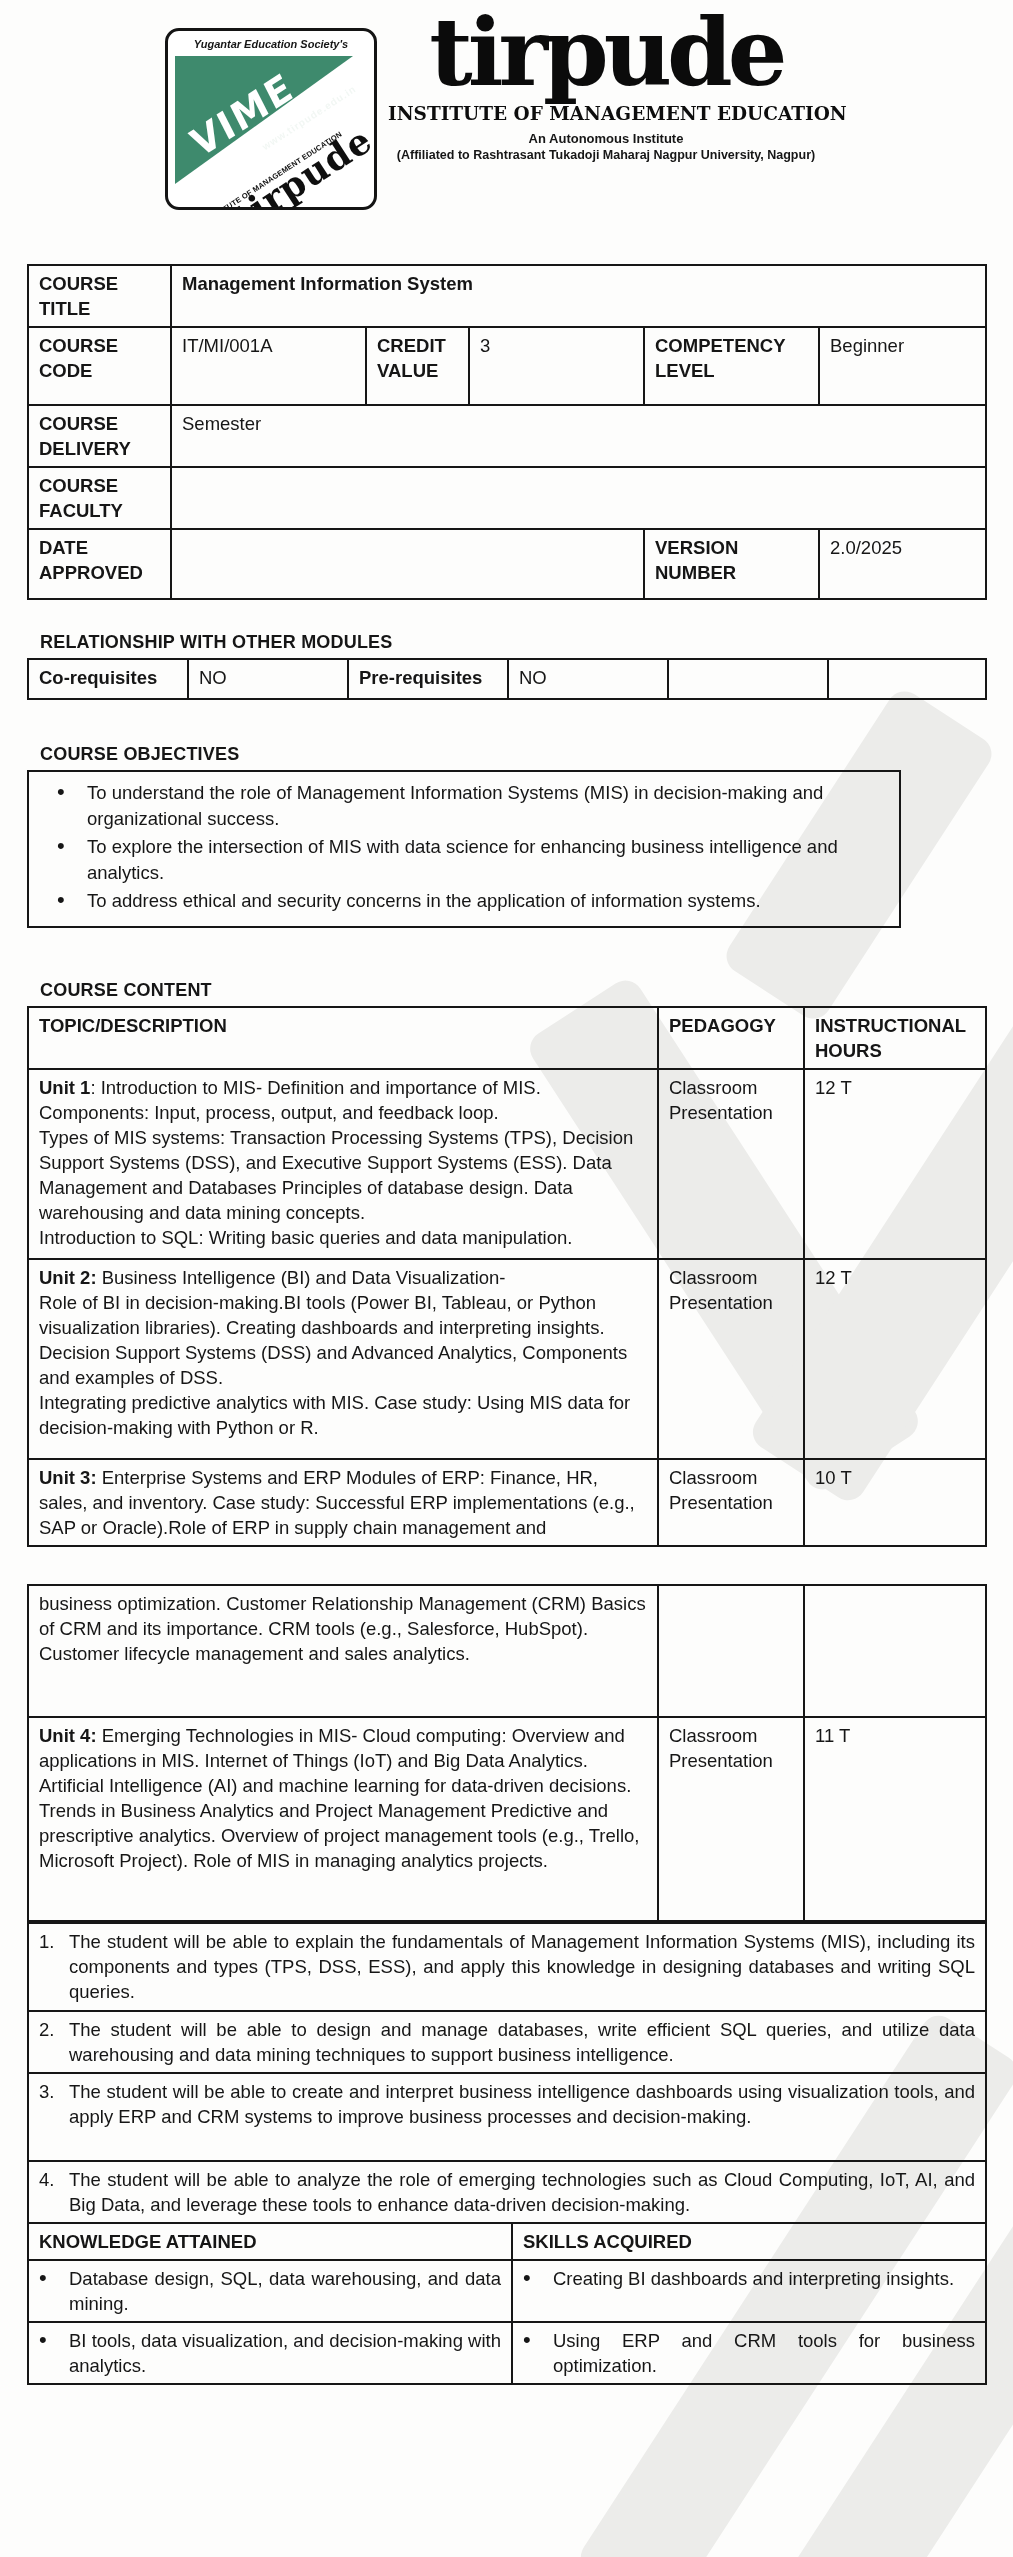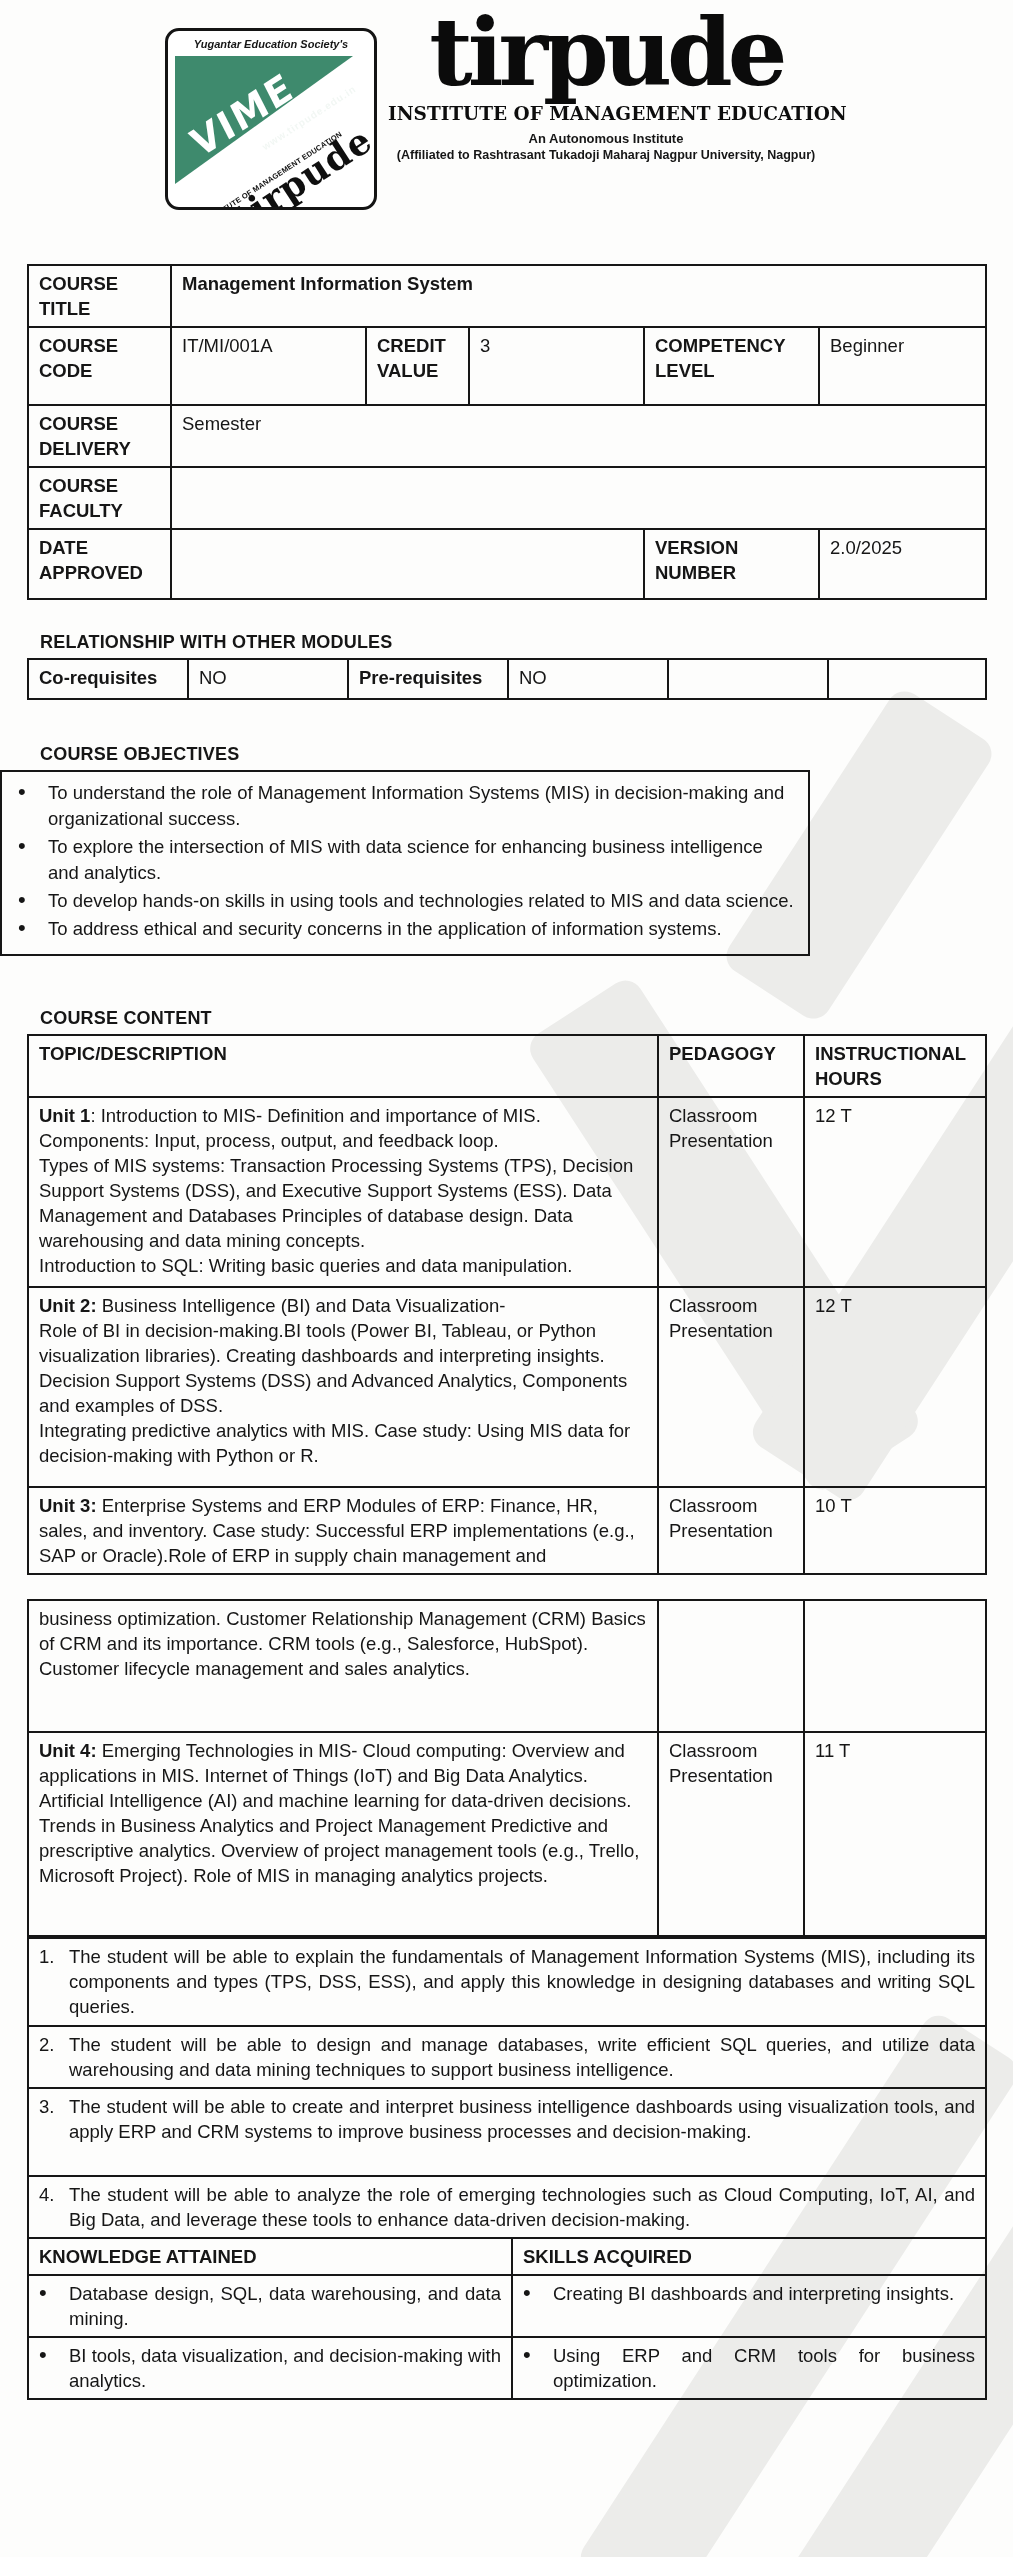--- a/index.html
+++ b/index.html
@@ -65,25 +65,25 @@
   .c{text-align:center;}
   .flexrow{display:flex;gap:12px;}
   .flexrow .marker{flex:0 0 18px;}
   .flexrow .txt{flex:1;text-align:justify;}
   .bullet::before{content:"\2022";font-size:22px;line-height:24px;}
   #h-rel{margin-top:32px;}
   #h-obj{margin-top:44px;}
   #h-con{margin-top:52px;}
   #h-out{margin-top:22px;}
   #tbl-details{margin-top:32px;}
-  #obj-box{width:810px;border:2px solid var(--ink);
-    padding:8px 14px 10px 16px;}
+  #obj-box{width:874px;margin-left:27px;border:2px solid var(--ink);
+    padding:8px 14px 10px 28px;}
   #obj-box .flexrow{margin-bottom:2px;}
   #obj-box .txt{font-size:18.5px;line-height:26px;text-align:left;}
-  #tbl-content2{margin-top:24px;}
+  #tbl-content2{margin-top:37px;}
 </style>
 </head>
 <body>
 
 <div id="page">
 
   <div class="wm" id="wm1"></div>
   <div class="wm" id="wm2"></div>
   <div class="wm" id="wm3"></div>
   <div class="wm" id="wm4"></div>
@@ -182,24 +182,20 @@
       <div class="flexrow">
         <span class="marker bullet"></span>
         <span class="txt">To understand the role of Management Information Systems (MIS) in decision-making and organizational success.</span>
       </div>
       <div class="flexrow">
         <span class="marker bullet"></span>
         <span class="txt">To explore the intersection of MIS with data science for enhancing business intelligence and analytics.</span>
       </div>
       <div class="flexrow">
         <span class="marker bullet"></span>
-        <span class="txt">To develop hands-on skills in using tools and technologies related to MIS and data science.</span>
-      </div>
-      <div class="flexrow">
-        <span class="marker bullet"></span>
         <span class="txt">To address ethical and security concerns in the application of information systems.</span>
       </div>
     </div>
 
     <div class="sec-h" id="h-con">COURSE CONTENT</div>
     <table class="tbl" id="tbl-content1">
       <colgroup>
           <col style="width:630px">
           <col style="width:146px">
           <col style="width:182px">

